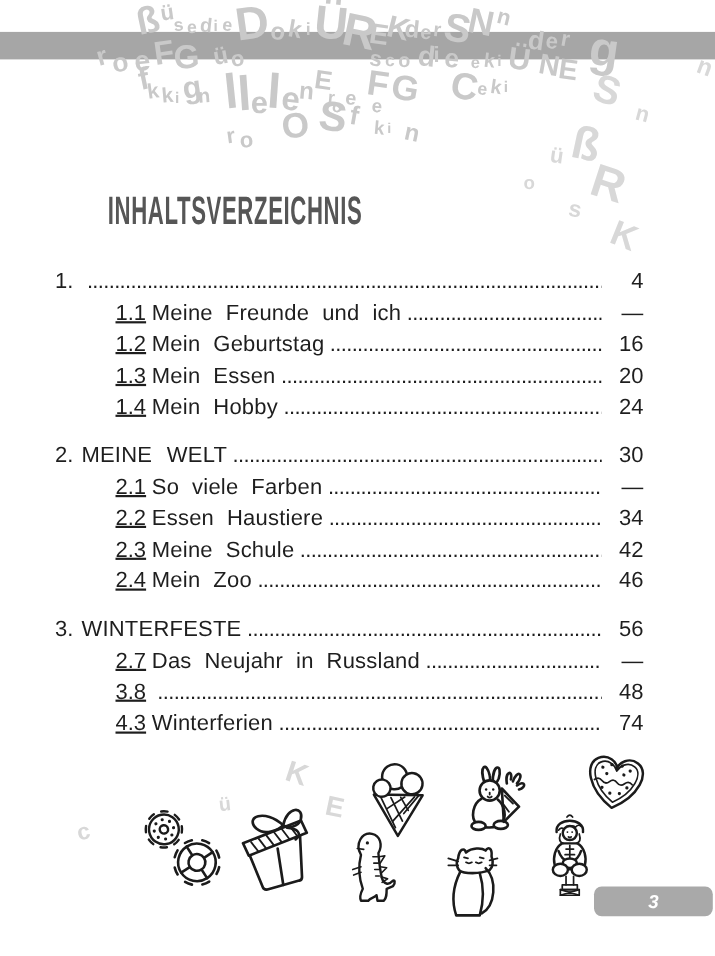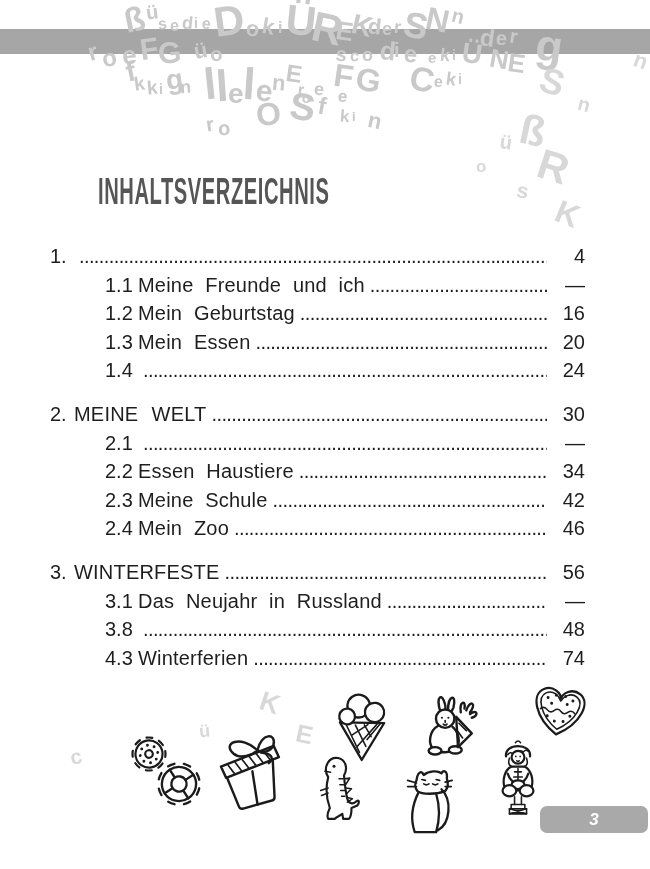--- a/index.html
+++ b/index.html
@@ -25,21 +25,21 @@
     transform:scale(0.56,1); transform-origin:left top;
   }
 
   
   #toc { position:absolute; left:50px; top:245px; width:535px; z-index:3; color:#1e1e1e; font-size:20px; }
   .toc-row { display:flex; align-items:baseline; height:28.6px; white-space:nowrap; overflow:hidden; }
   .toc-row.gap { margin-top:15px; }
   .toc-row.section { word-spacing:7.5px; }
   .toc-row.section .num { width:24px; flex:none; }
   .toc-row.item { padding-left:55px; word-spacing:6px; }
-  .toc-row.item .num { width:33px; flex:none; }
+  .toc-row.item .num { width:33px; flex:none;text-decoration:underline; }
   .ttl { letter-spacing:0.2px; flex:none; }
   .dots { flex:1; overflow:hidden; letter-spacing:-0.6px; padding-left:5px; min-width:14px; }
   .pg { flex:none; min-width:38px; text-align:right; }
 
   
   .doodle { position:absolute; z-index:3; }
   .doodle svg { display:block; overflow:visible; }
   .dd { stroke:#1b1b1b; fill:none; stroke-width:2.6; stroke-linecap:round; stroke-linejoin:round; }
   .dd-thin { stroke:#1b1b1b; fill:none; stroke-width:1.8; stroke-linecap:round; stroke-linejoin:round; }
   .dd-fill { fill:#1b1b1b; stroke:none; }
@@ -169,31 +169,33 @@
       <span class="pg">16</span>
     </div>
     <div class="toc-row item">
       <span class="num">1.3</span>
       <span class="ttl">Mein Essen</span>
       <span class="dots">........................................................................................................................</span>
       <span class="pg">20</span>
     </div>
     <div class="toc-row item">
       <span class="num">1.4</span>
+      <span class="ttl">Mein Hobby</span>
       <span class="dots">........................................................................................................................</span>
       <span class="pg">24</span>
     </div>
     <div class="toc-row section gap">
       <span class="num">2.</span>
       <span class="ttl">MEINE WELT</span>
       <span class="dots">........................................................................................................................</span>
       <span class="pg">30</span>
     </div>
     <div class="toc-row item">
       <span class="num">2.1</span>
+      <span class="ttl">So viele Farben</span>
       <span class="dots">........................................................................................................................</span>
       <span class="pg">—</span>
     </div>
     <div class="toc-row item">
       <span class="num">2.2</span>
       <span class="ttl">Essen Haustiere</span>
       <span class="dots">........................................................................................................................</span>
       <span class="pg">34</span>
     </div>
     <div class="toc-row item">
@@ -208,21 +210,21 @@
       <span class="dots">........................................................................................................................</span>
       <span class="pg">46</span>
     </div>
     <div class="toc-row section gap">
       <span class="num">3.</span>
       <span class="ttl">WINTERFESTE</span>
       <span class="dots">........................................................................................................................</span>
       <span class="pg">56</span>
     </div>
     <div class="toc-row item">
-      <span class="num">3.1</span>
+      <span class="num">2.7</span>
       <span class="ttl">Das Neujahr in Russland</span>
       <span class="dots">........................................................................................................................</span>
       <span class="pg">—</span>
     </div>
     <div class="toc-row item">
       <span class="num">3.8</span>
       <span class="dots">........................................................................................................................</span>
       <span class="pg">48</span>
     </div>
     <div class="toc-row item">

